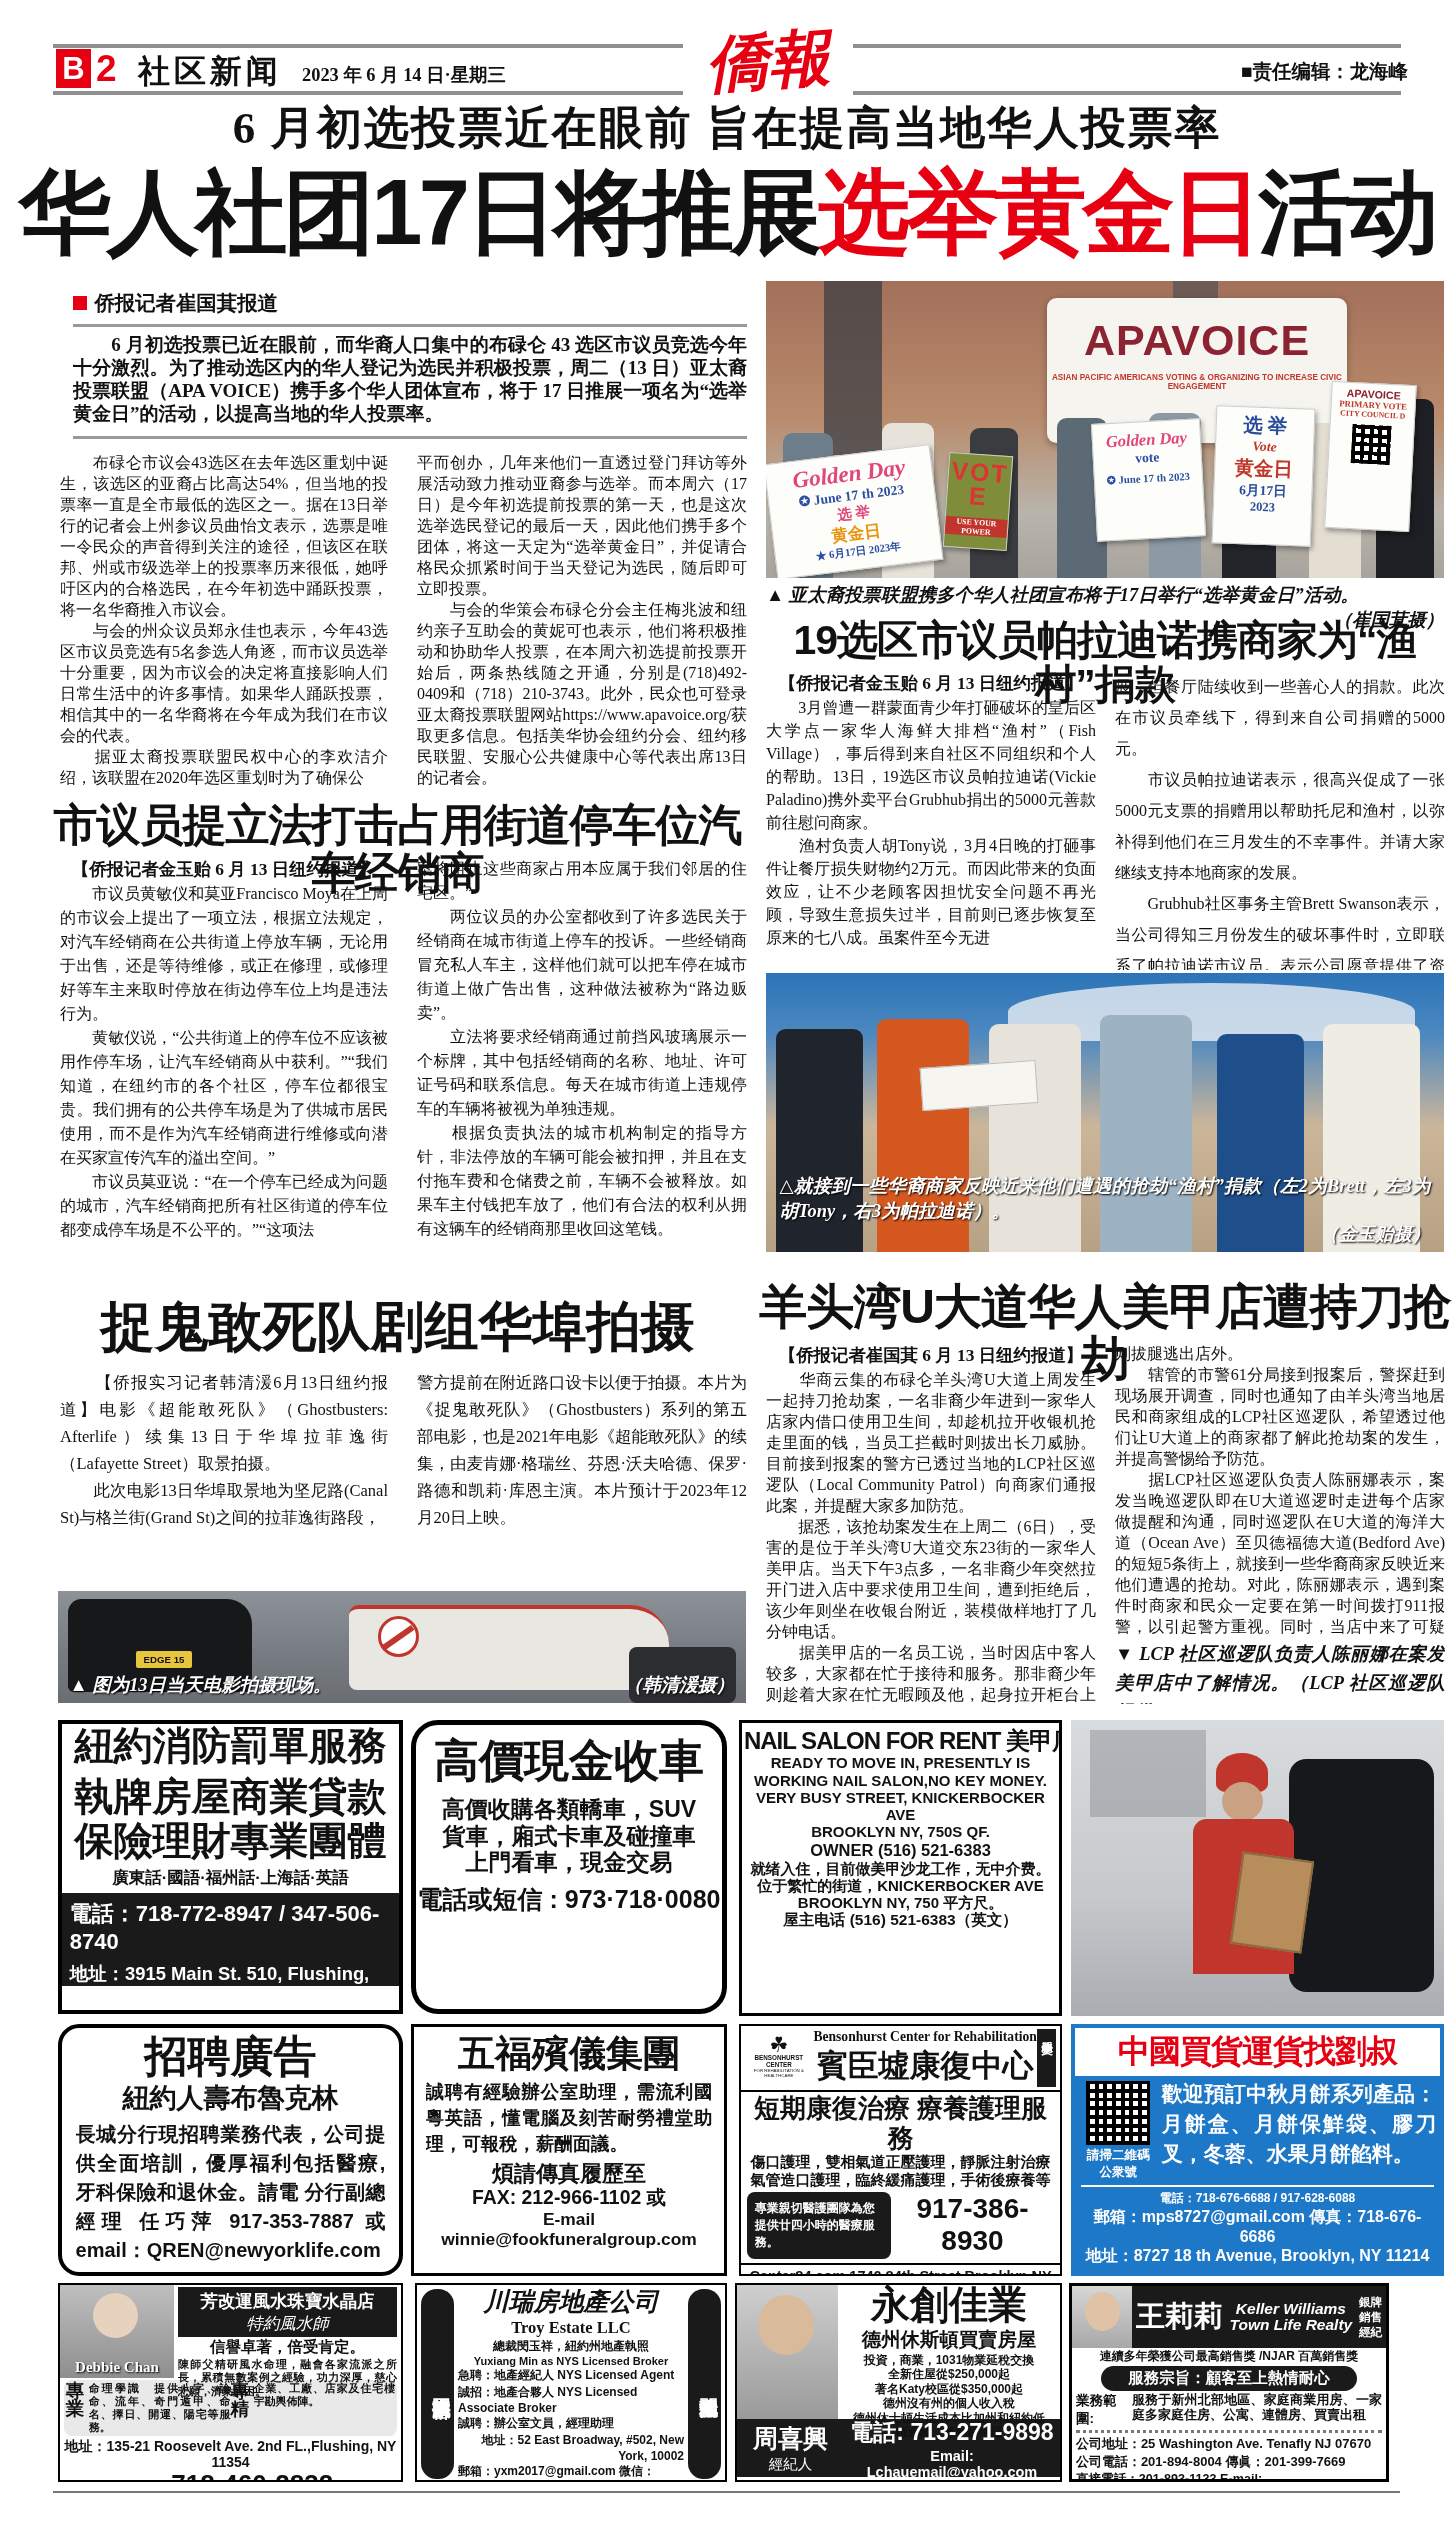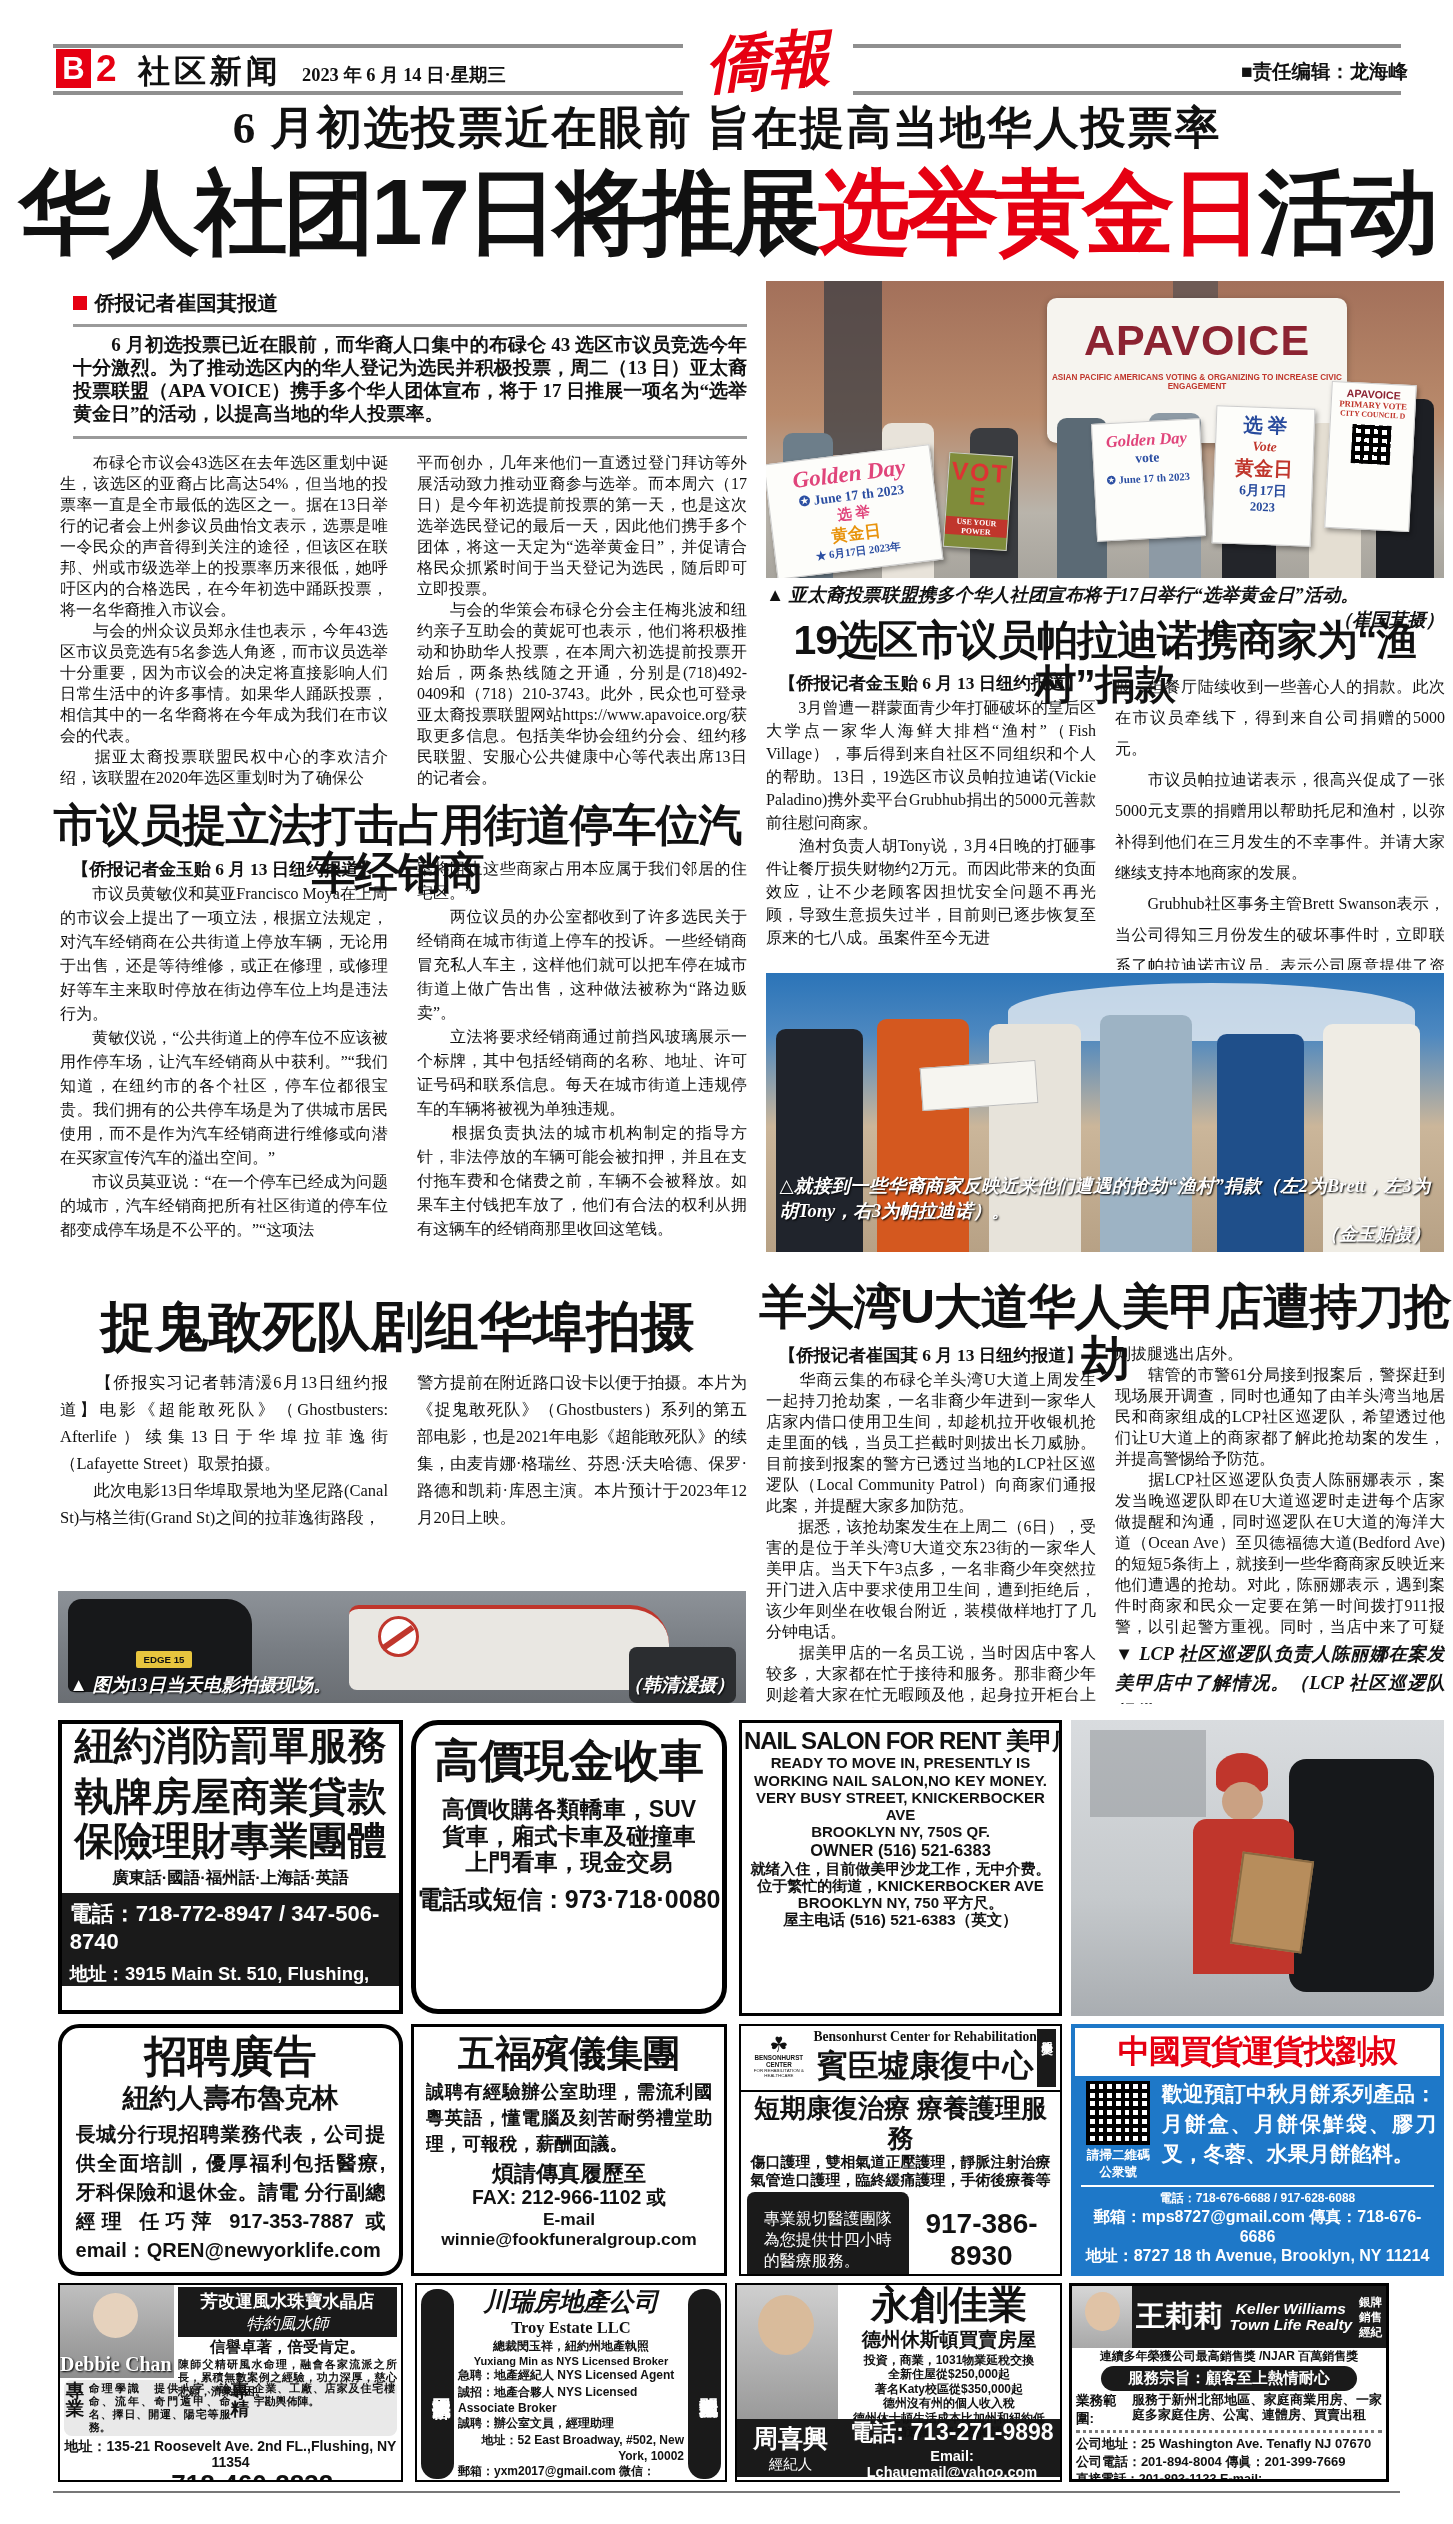--- a/index.html
+++ b/index.html
@@ -240,21 +240,21 @@
       <div style="flex:1;text-align:center">
         <div style="font-size:13.6px;font-weight:700;font-family:'Liberation Serif',serif">Bensonhurst Center for Rehabilitation</div>
         <div style="font-size:31px;font-weight:900">賓臣墟康復中心</div>
       </div>
       <div class="blackband vert" style="font-size:11.6px;font-weight:700;padding:3.9px 1.9px;height:50px">中文服務</div>
     </div>
     <div class="adt" style="font-size:26px;margin-top:1.9px">短期康復治療 療養護理服務</div>
     <div class="adt" style="font-size:15px;font-weight:700">傷口護理，雙相氣道正壓護理，靜脈注射治療</div>
     <div class="adt" style="font-size:15px;font-weight:700">氣管造口護理，臨終緩痛護理，手術後療養等</div>
     <div style="display:flex;align-items:center;margin:3.9px 5.8px">
-      <div class="blackband" style="font-size:16px;font-weight:400;border-radius:7.8px;padding:17px;width:128px">專業親切醫護團隊為您提供廿四小時的醫療服務。</div>
+      <div class="blackband" style="font-size:12px;font-weight:700;border-radius:7.8px;padding:8px;width:128px">專業親切醫護團隊為您提供廿四小時的醫療服務。</div>
       <div style="flex:1;text-align:center;font-size:28px;font-weight:900">917-386-8930</div>
     </div>
     <div class="adt" style="font-size:14.5px;border-top:2.9px solid #000;padding-top:2.9px">Center84.com  1740 84th Street Brooklyn NY 11214</div>
   </div>
 
   <div class="ad" style="top:2024px;left:1071px;width:373px;height:252px;border:2.9px solid #1e78c8;background:#1e78c8;color:#fff">
     <div style="background:#fff;text-align:center;padding:1.9px 0;margin:1.9px">
       <span class="red" style="font-size:32px;font-weight:900;letter-spacing:-1px">中國買貨運貨找劉叔</span>
     </div>
     <div style="display:flex;padding:1.9px 5.8px">
@@ -270,21 +270,21 @@
       <div style="font-size:16px;font-weight:700">郵箱：mps8727@gmail.com  傳真：718-676-6686</div>
       <div style="font-size:16px;font-weight:700">地址：8727 18 th Avenue, Brooklyn, NY 11214</div>
 
     </div>
   </div>
 
   <div class="ad" style="top:2283px;left:58px;width:345px;height:199px;border-width:2.9px">
     <div style="display:flex;height:93px">
       <div style="width:114px;background:linear-gradient(180deg,#bfbfbf,#8e8e8e);position:relative">
         <div class="head-circ" style="top:7.8px;left:33px;width:45px;height:45px;background:#e6d2bd"></div>
-        <div style="position:absolute;bottom:1.9px;left:0;right:0;color:#fff;font-weight:900;font-size:20px;text-align:left;text-shadow:1px 1px 1.9px #000;font-family:'Liberation Serif',serif">Debbie Chan</div>
+        <div style="position:absolute;bottom:1.9px;left:0;right:0;color:#fff;font-weight:900;font-size:15px;text-align:center;text-shadow:1px 1px 1.9px #000;font-family:'Liberation Serif',serif">Debbie Chan</div>
       </div>
       <div style="flex:1;padding:1.9px 3.9px">
         <div class="blackband" style="text-align:center;padding:1.9px 0">
           <div style="font-size:17.4px;font-weight:900">芳改運風水珠寶水晶店</div>
           <div style="font-size:16.5px;font-style:italic">特約風水師</div>
         </div>
         <div style="font-size:15.5px;font-weight:900;text-align:center">信譽卓著，倍受肯定。</div>
         <div class="jt" style="font-size:11px;line-height:13.6px;font-weight:600">陳師父精研風水命理，融會各家流派之所長，累積無數案例之經驗，功力深厚，慈心悲願，濟衆解困。</div>
       </div>
     </div>

